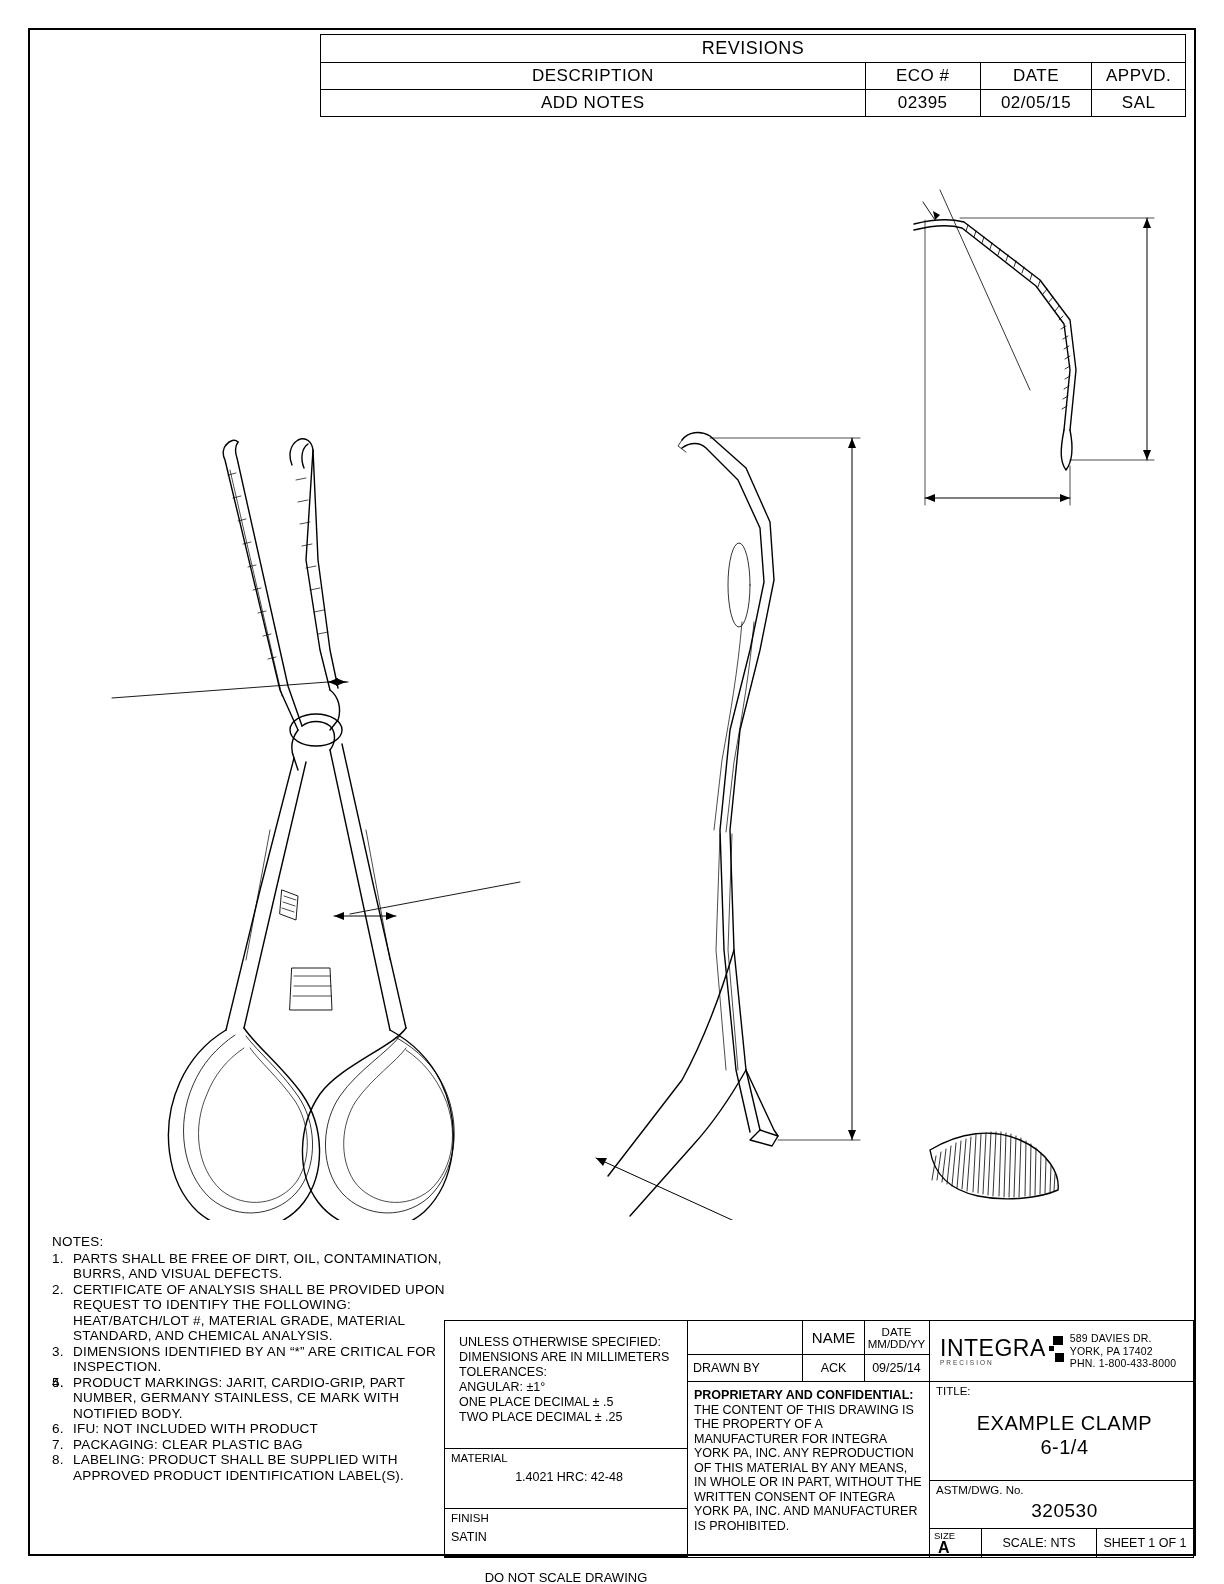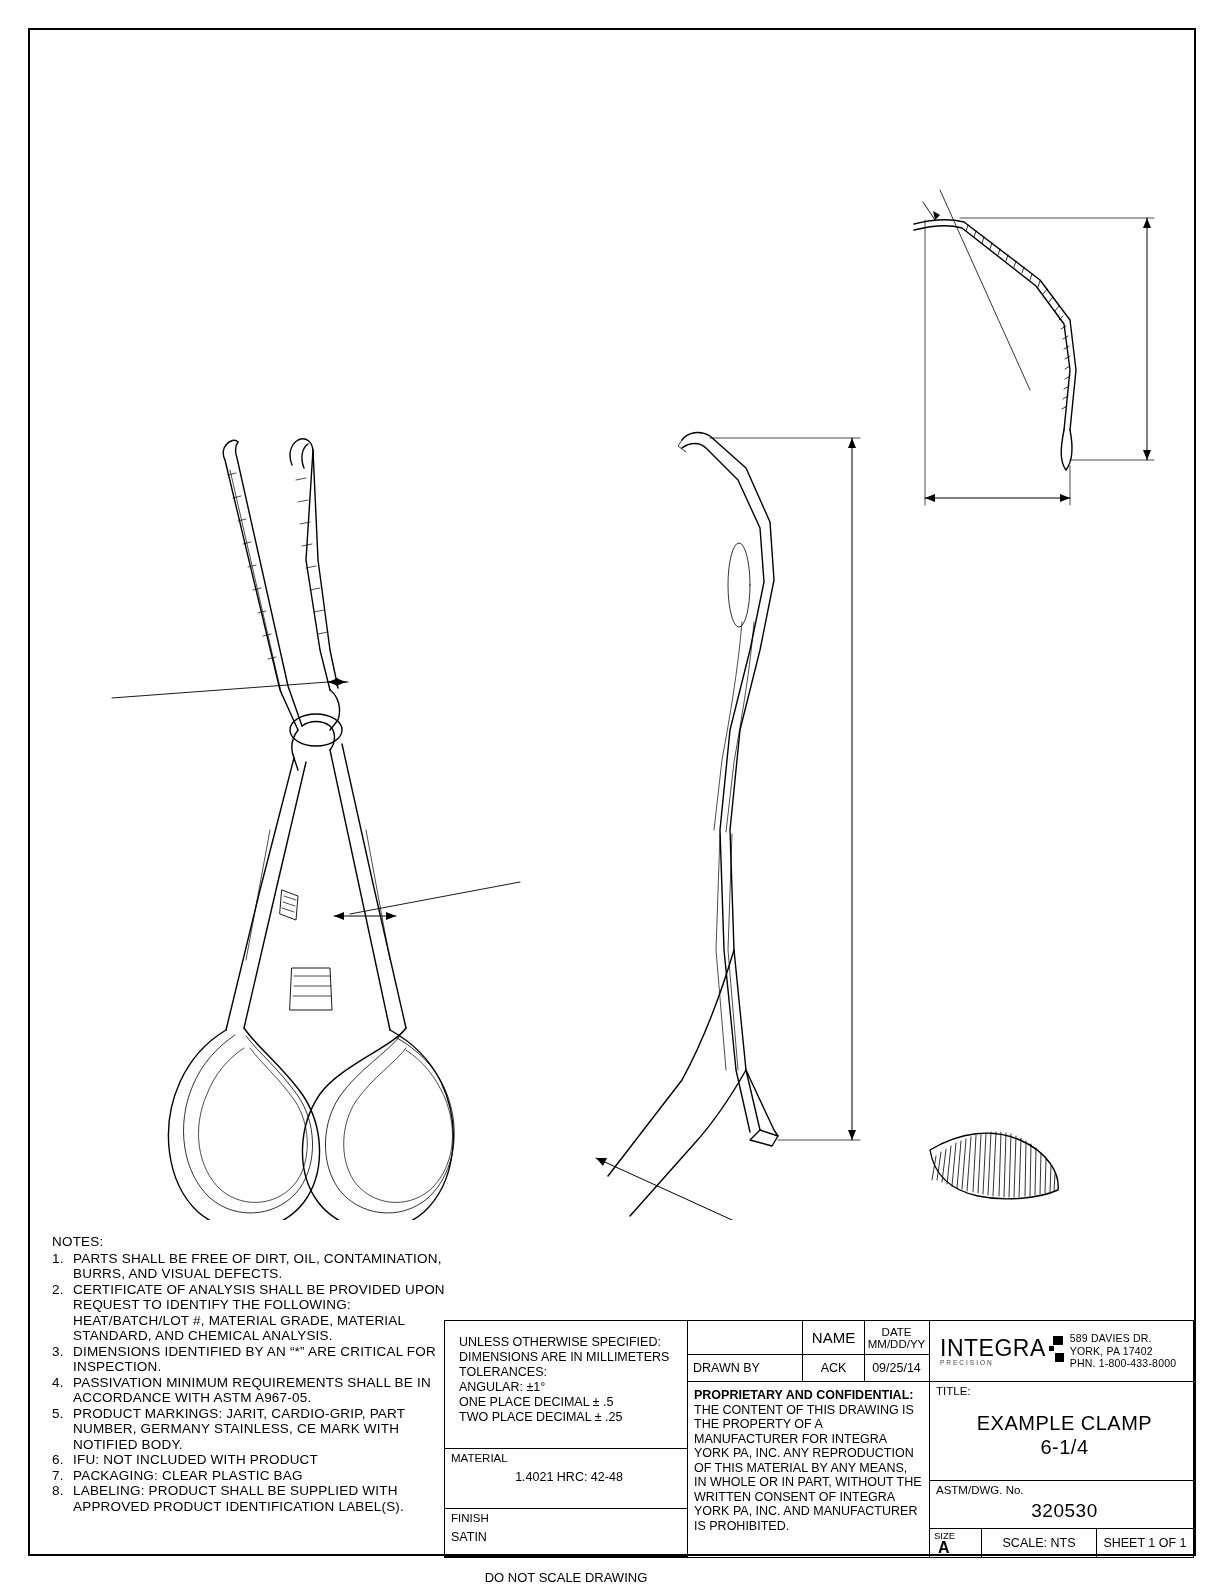--- a/index.html
+++ b/index.html
@@ -244,20 +244,39 @@
     flex: 1; display:flex; align-items:center; justify-content:center; font-size: 12.5px;
   }
 </style>
 </head>
 <body>
 
 <div id="sheet">
 
   <div class="border-frame"></div>
 
+  <table class="rev-table">
+    <tbody>
+        <tr>
+      <td class="rev-title" colspan="4">REVISIONS</td>
+    </tr>
+    <tr>
+      <th class="col-desc">DESCRIPTION</th>
+      <th class="col-eco">ECO #</th>
+      <th class="col-date">DATE</th>
+      <th class="col-appv">APPVD.</th>
+    </tr>
+    <tr>
+      <td>ADD NOTES</td>
+      <td>02395</td>
+      <td>02/05/15</td>
+      <td>SAL</td>
+    </tr>
+  </tbody>
+    </table>
 
   <div class="drawing-area">
     <svg width="1164" height="1090" viewBox="0 0 1164 1090" xmlns="http://www.w3.org/2000/svg">
       <g fill="none" stroke="#000" stroke-width="1.4" stroke-linejoin="round" stroke-linecap="round">
 
         <g>
 
           <path d="M884,94 C900,90 918,88 934,92 L1010,150 L1040,190 L1046,240 L1040,300"></path>
           <path d="M884,100 C900,96 918,94 932,98 L1006,156 L1034,194 L1040,240 L1034,300"></path>
 
@@ -446,21 +465,21 @@
       </g>
     </svg>
   </div>
 
   <div class="notes">
     <div class="notes-head">NOTES:</div>
     <ol>
       <li><span class="num">1.</span><span>PARTS SHALL BE FREE OF DIRT, OIL, CONTAMINATION, BURRS, AND VISUAL DEFECTS.</span></li>
       <li><span class="num">2.</span><span>CERTIFICATE OF ANALYSIS SHALL BE PROVIDED UPON REQUEST TO IDENTIFY THE FOLLOWING: HEAT/BATCH/LOT #, MATERIAL GRADE, MATERIAL STANDARD, AND CHEMICAL ANALYSIS.</span></li>
       <li><span class="num">3.</span><span>DIMENSIONS IDENTIFIED BY AN “*” ARE CRITICAL FOR INSPECTION.</span></li>
-      <li><span class="num">4.</span><span>PASSIVATION MINIMUM REQUIREMENTS SHALL BE IN ACCORDANCE WITH ASTM A967-05.</span></li>
+      <li><span class="num">4.</span></li>
       <li><span class="num">5.</span><span>PRODUCT MARKINGS: JARIT, CARDIO-GRIP, PART NUMBER, GERMANY STAINLESS, CE MARK WITH NOTIFIED BODY.</span></li>
       <li><span class="num">6.</span><span>IFU: NOT INCLUDED WITH PRODUCT</span></li>
       <li><span class="num">7.</span><span>PACKAGING: CLEAR PLASTIC BAG</span></li>
       <li><span class="num">8.</span><span>LABELING: PRODUCT SHALL BE SUPPLIED WITH APPROVED PRODUCT IDENTIFICATION LABEL(S).</span></li>
     </ol>
   </div>
 
   <div class="title-block">
 
     <div class="tb-col-a">

